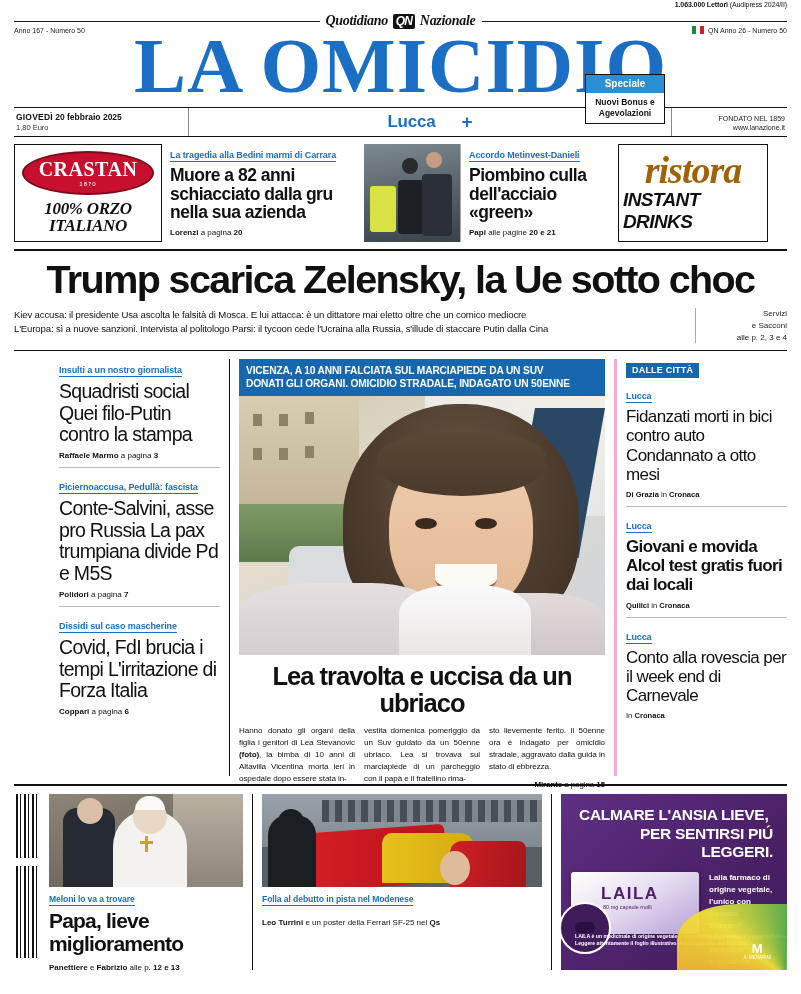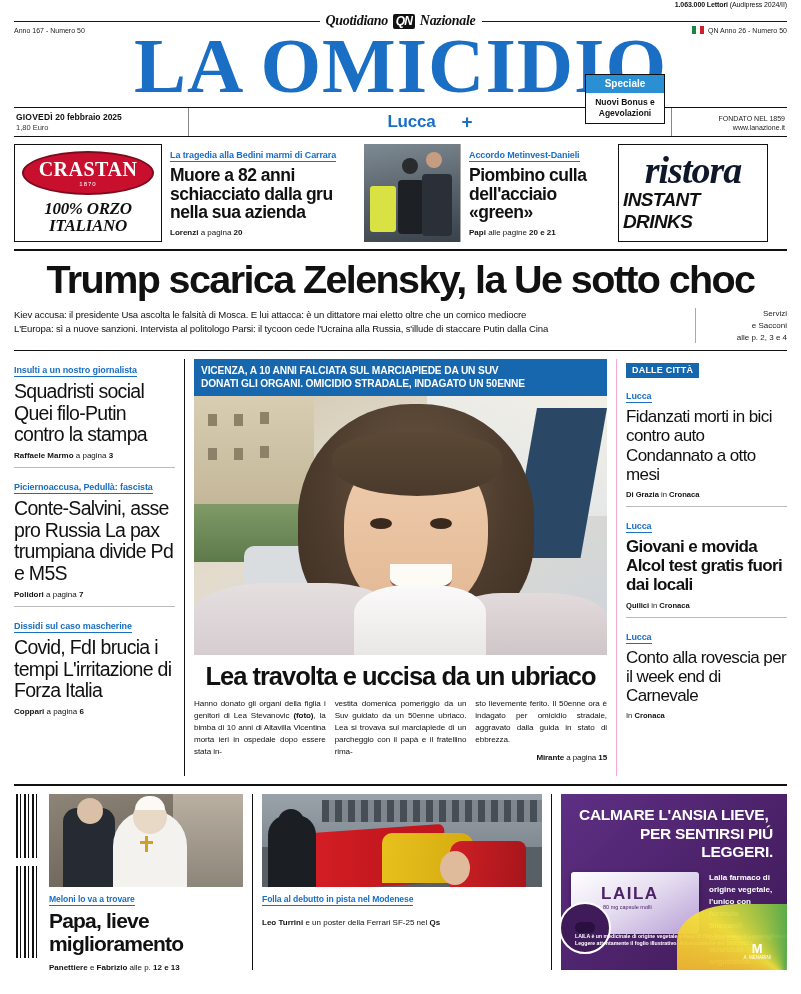--- a/index.html
+++ b/index.html
@@ -158,21 +158,21 @@
     position: absolute; left: 62px; top: 8px; width: 16px; height: 16px;
     background: #c79d82; border-radius: 50%;
   }
   .ristora-box {
     width: 150px; border: 1px solid #111; background: #fff;
     display: flex; flex-direction: column; align-items: center; justify-content: center;
     padding: 8px 4px;
   }
   .ristora-nm {
     font-family: "Liberation Serif", serif; font-style: italic; font-weight: 700;
-    font-size: 38px; color: #0f172a; line-height: .9; letter-spacing: -1px;
+    font-size: 38px; color: #a16207; line-height: .9; letter-spacing: -1px;
   }
   .ristora-sub {
     font-style: italic; font-weight: 700; font-size: 19px; letter-spacing: -.6px;
     margin-top: 2px;
   }
 
   
   .lead-wrap { margin-top: 9px; }
   .lead-head {
     font-weight: 700; font-size: 39.5px; line-height: 1; letter-spacing: -1.6px;
@@ -185,28 +185,28 @@
   .lead-ref {
     width: 92px; text-align: right; font-size: 8px; line-height: 1.45; color: #222;
     border-left: 1px solid #aaa; padding-left: 8px;
   }
   .lead-ref b { font-weight: 400; }
   .lead-rule { border-bottom: 1px solid #111; margin-top: 7px; }
 
   
   .body-cols { display: flex; margin-top: 8px; height: 417px; }
 
-  .col-left { width: 170px; padding-right: 9px; }
+  .col-left { width: 170px; padding-right: 9px; margin-left: 45px; }
   .col-left .item { padding-bottom: 7px; }
   .col-left .item + .item { border-top: 1px solid #bbb; padding-top: 8px; }
   .col-head {
     font-weight: 400; font-size: 19.5px; line-height: 1.1; letter-spacing: -.7px;
   }
 
-  .col-mid { flex: 1; border-left: 1px solid #111; border-right: 1px solid #f9a8d4; padding: 0 9px; }
+  .col-mid { flex: 1; border-left: 1px solid #111; border-right: 3px solid #f9a8d4; padding: 0 9px; }
   .photo-banner {
     background: #1667ae; color: #fff; font-weight: 700;
     font-size: 10.2px; line-height: 1.28; letter-spacing: -.15px;
     padding: 5px 7px 6px;
   }
   .photo {
     height: 259px; position: relative; overflow: hidden;
     background: linear-gradient(150deg,#cfc6ae 0%,#e3dccd 38%,#cdd4dc 100%);
   }
   .ph-bldg {

